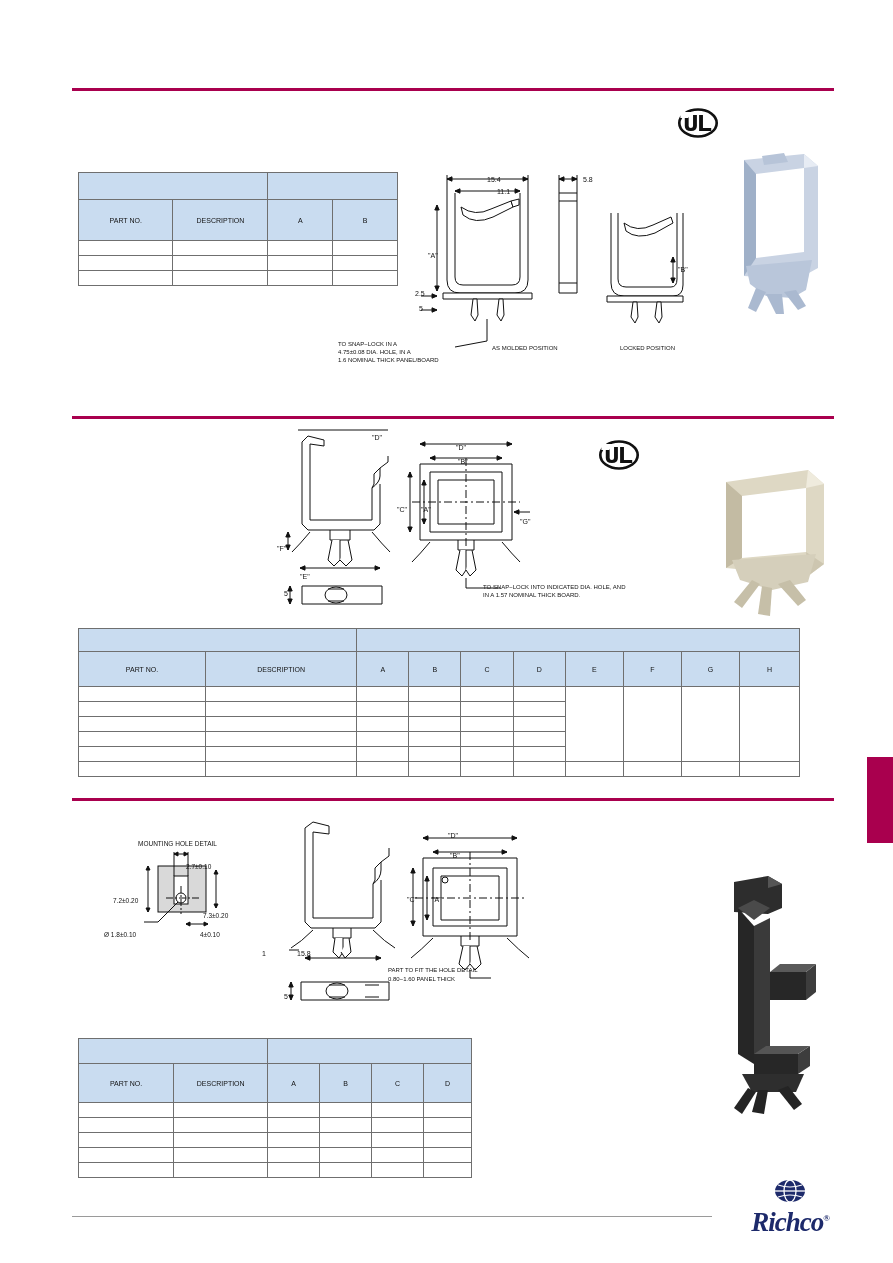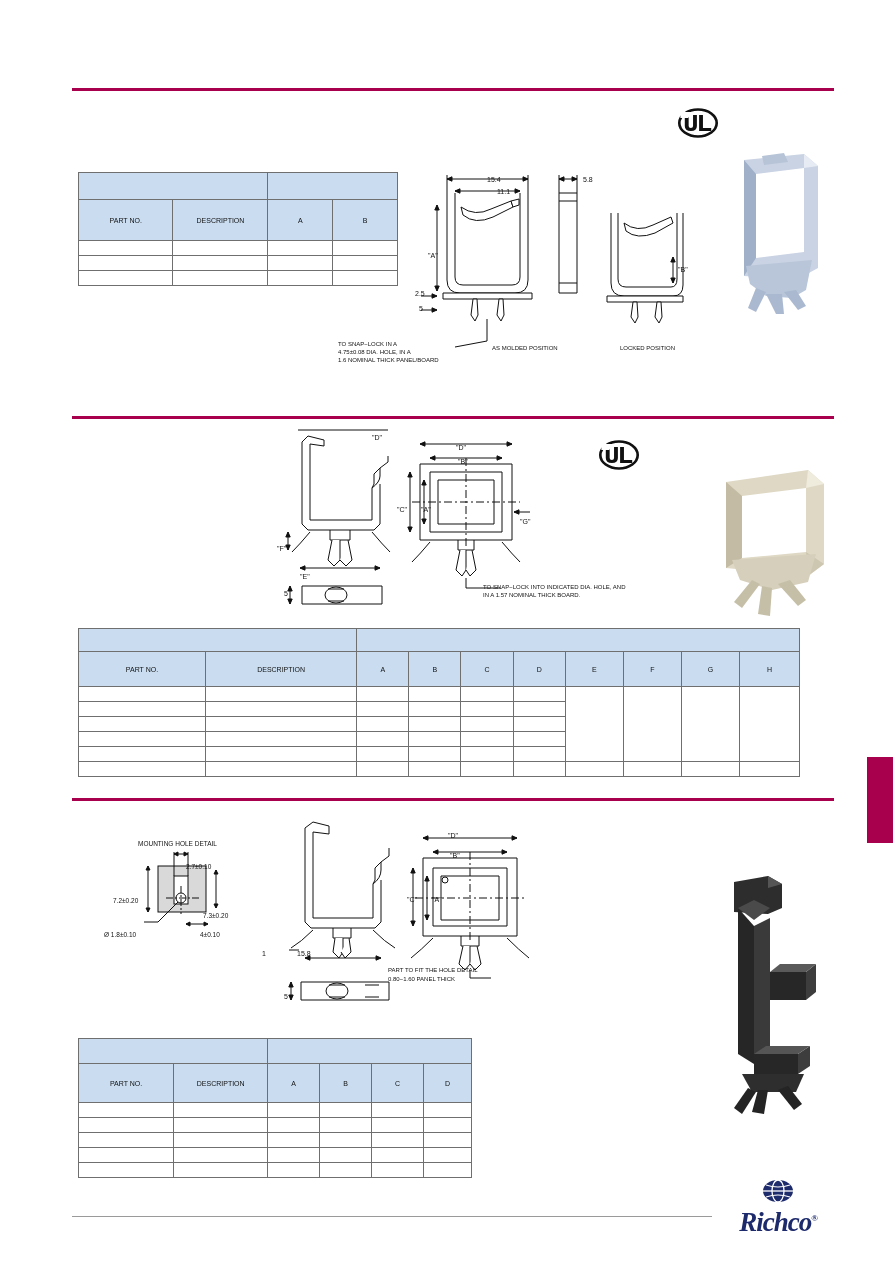--- a/index.html
+++ b/index.html
@@ -91,21 +91,21 @@
   .side-tab {
     position: absolute;
     right: 0;
     width: 26px;
     background: #a9004e;
   }
 
   
   .richco {
     position: absolute;
-    right: 76px;
+    right: 64px;
     bottom: 28px;
     text-align: center;
   }
   .richco-word {
     font-family: "Liberation Serif", serif;
     font-weight: bold;
     font-style: italic;
     font-size: 27px;
     color: #1d2a6b;
     letter-spacing: -1px;

